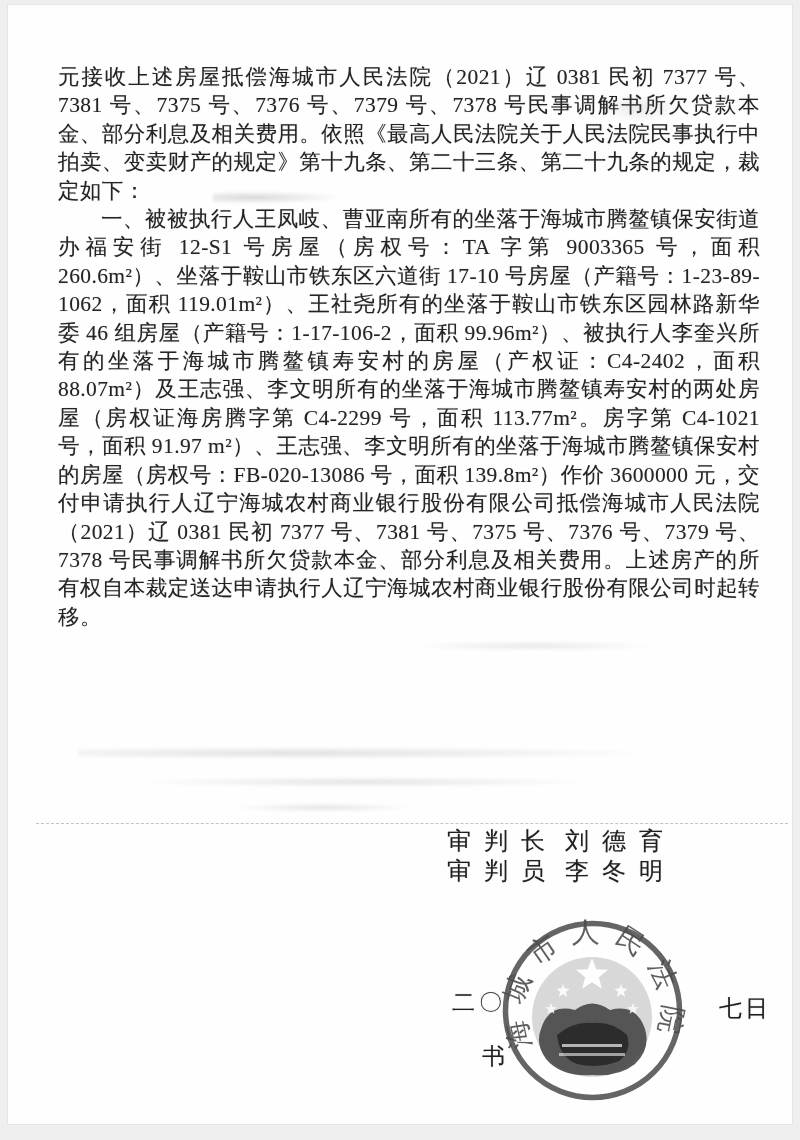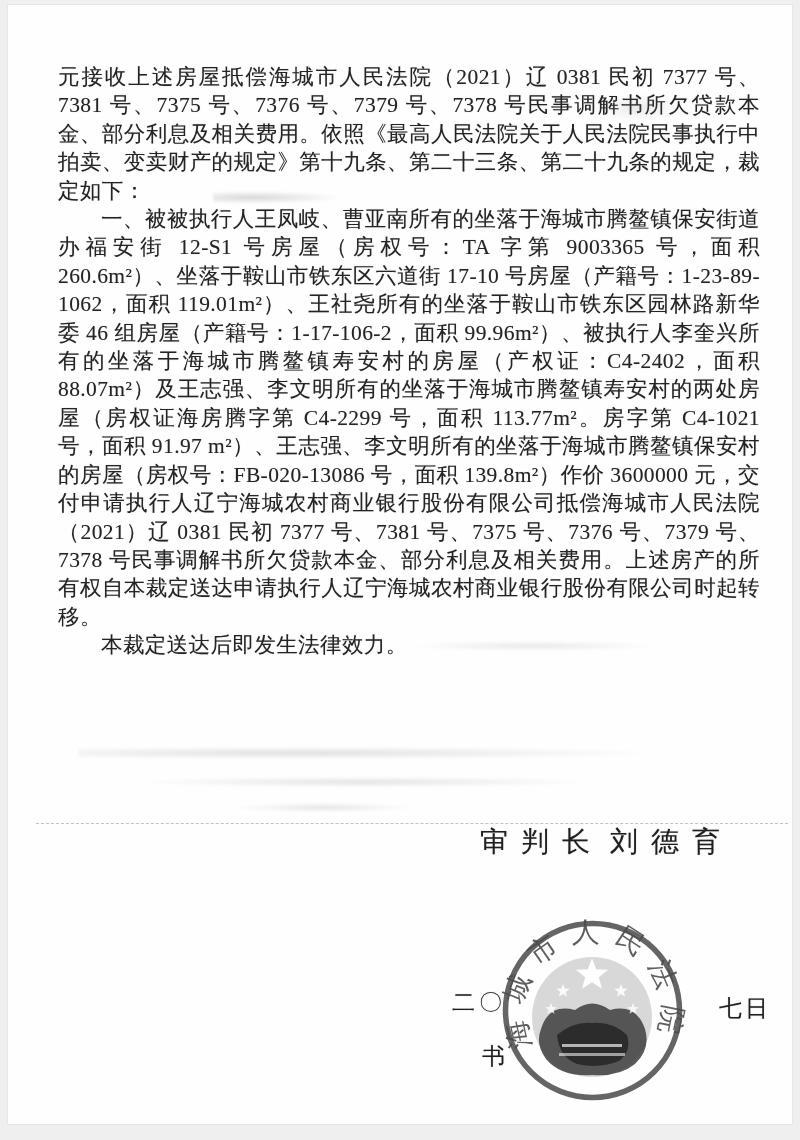--- a/index.html
+++ b/index.html
@@ -12,22 +12,22 @@
   .doc-body{position:absolute;left:50px;top:58px;width:702px;
             font-size:21.5px;line-height:28.4px;color:#242424;
             text-align:justify;letter-spacing:0.4px;
             text-shadow:0 0 1px rgba(50,50,50,.35);}
   .doc-body p{margin:0;}
   .doc-body p.indent{text-indent:2em;}
   
   .fold-line{position:absolute;left:28px;top:818px;width:752px;height:0;
              border-top:1px dashed rgba(70,70,70,.32);}
   
-  .sig-block{position:absolute;left:472px;top:822px;color:#1f1f1f;
-             font-size:28px;text-shadow:0 0 1px rgba(40,40,40,.4);}
+  .sig-block{position:absolute;left:439px;top:822px;color:#1f1f1f;
+             font-size:24px;text-shadow:0 0 1px rgba(40,40,40,.4);}
   .sig-row{height:29.5px;line-height:29.5px;white-space:nowrap;}
   .sig-role{letter-spacing:13px;}
   .sig-name{letter-spacing:13px;margin-left:7px;}
   
   .date-frag,.clerk-frag{position:absolute;color:#1f1f1f;font-size:23px;
              text-shadow:0 0 1px rgba(40,40,40,.4);white-space:nowrap;margin-top:12px;}
   .date-left{left:444px;top:970px;letter-spacing:4px;}
   .date-right{left:711px;top:976px;letter-spacing:3px;}
   .clerk-frag{left:474px;top:1024px;}
   
@@ -50,28 +50,30 @@
 </style>
 </head>
 <body>
 
 <div class="scan-stage">
   <div class="paper">
 
     <div class="doc-body">
       <p>元接收上述房屋抵偿海城市人民法院（2021）辽 0381 民初 7377 号、7381 号、7375 号、7376 号、7379 号、7378 号民事调解书所欠贷款本金、部分利息及相关费用。依照《最高人民法院关于人民法院民事执行中拍卖、变卖财产的规定》第十九条、第二十三条、第二十九条的规定，裁定如下：</p>
       <p class="indent">一、被被执行人王凤岐、曹亚南所有的坐落于海城市腾鳌镇保安街道办福安街 12-S1 号房屋（房权号：TA 字第 9003365 号，面积 260.6m²）、坐落于鞍山市铁东区六道街 17-10 号房屋（产籍号：1-23-89-1062，面积 119.01m²）、王社尧所有的坐落于鞍山市铁东区园林路新华委 46 组房屋（产籍号：1-17-106-2，面积 99.96m²）、被执行人李奎兴所有的坐落于海城市腾鳌镇寿安村的房屋（产权证：C4-2402，面积 88.07m²）及王志强、李文明所有的坐落于海城市腾鳌镇寿安村的两处房屋（房权证海房腾字第 C4-2299 号，面积 113.77m²。房字第 C4-1021 号，面积 91.97 m²）、王志强、李文明所有的坐落于海城市腾鳌镇保安村的房屋（房权号：FB-020-13086 号，面积 139.8m²）作价 3600000 元，交付申请执行人辽宁海城农村商业银行股份有限公司抵偿海城市人民法院（2021）辽 0381 民初 7377 号、7381 号、7375 号、7376 号、7379 号、7378 号民事调解书所欠贷款本金、部分利息及相关费用。上述房产的所有权自本裁定送达申请执行人辽宁海城农村商业银行股份有限公司时起转移。</p>
-      <p class="indent">本裁定送达后即发生法律效力。</p>
     </div>
 
     <div class="fold-line"></div>
 
     <div class="sig-block">
       <div class="sig-row">
         <span class="sig-role">审判长</span><span class="sig-name">刘德育</span>
+      </div>
+      <div class="sig-row">
+        <span class="sig-role">审判员</span><span class="sig-name">李冬明</span>
       </div>
     </div>
 
     <span class="date-frag date-left">二〇</span>
     <span class="date-frag date-right">七日</span>
     <span class="clerk-frag">书</span>
 
     <svg class="seal" viewBox="0 0 187 187">
       <defs>
         <path id="star" d="M0,-10 L2.47,-3.4 L9.51,-3.09 L3.99,1.3 L5.88,8.09 L0,4.2 L-5.88,8.09 L-3.99,1.3 L-9.51,-3.09 L-2.47,-3.4 Z"></path>

